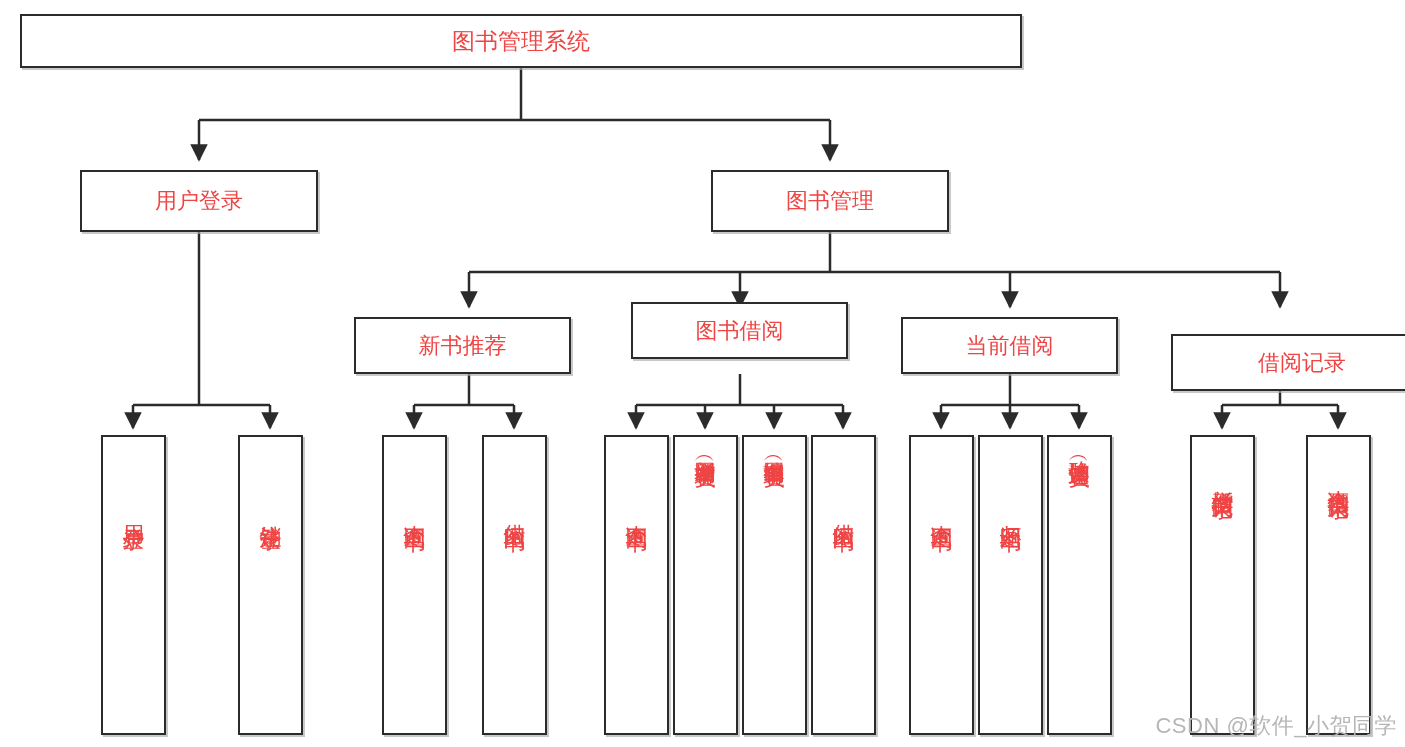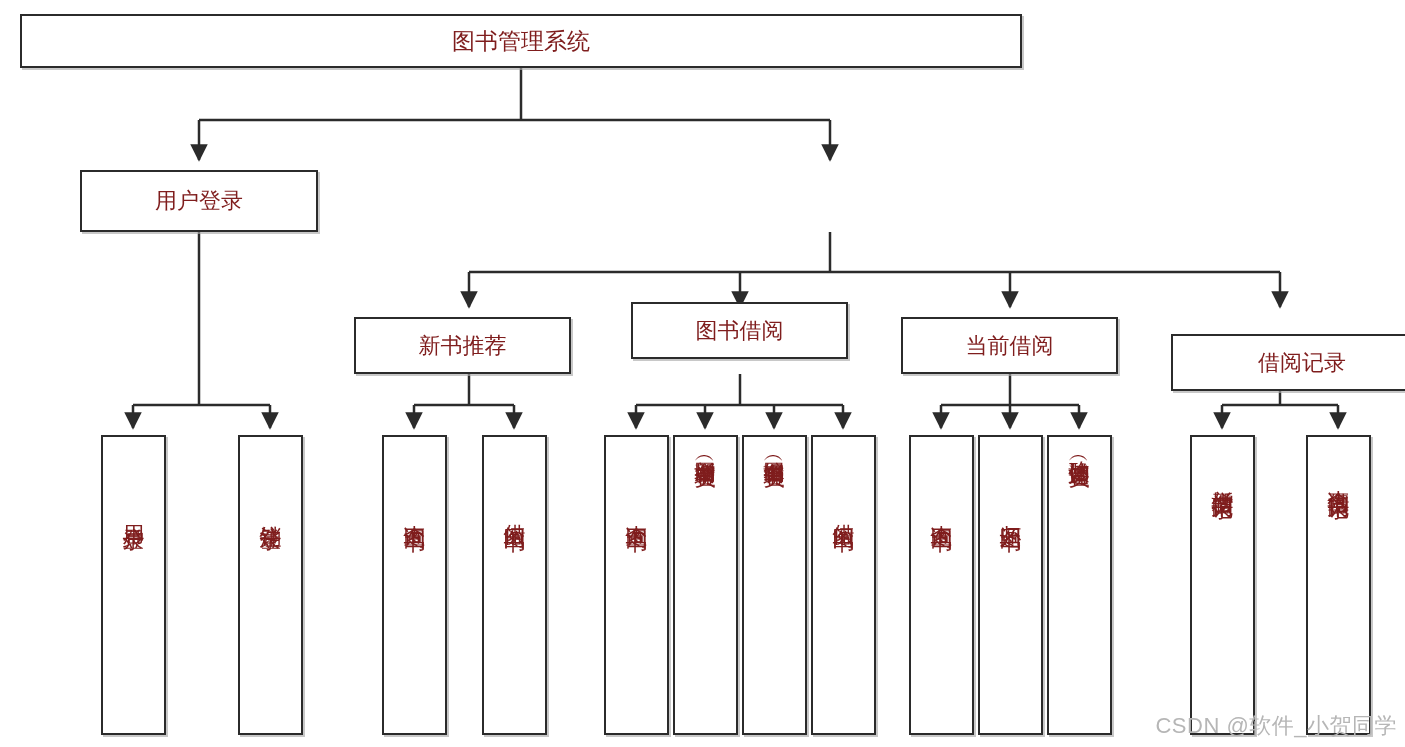--- a/index.html
+++ b/index.html
@@ -29,21 +29,21 @@
     position: absolute;
     box-sizing: border-box;
     background: #ffffff;
     border: 2px solid #2b2b2b;
     display: flex;
     align-items: center;
     justify-content: center;
     box-shadow: 2px 2px 0 0 rgba(170,170,170,0.65);
   }
   .node .label {
-    color: #7f1d1d;
+    color: #ef4444;
     text-align: center;
     line-height: 1.15;
     white-space: nowrap;
   }
   .node.root .label { font-size: 23px; }
   .node.l2 .label   { font-size: 22px; }
   .node.l3 .label   { font-size: 22px; }
   .node.leaf {
     align-items: flex-start;
     justify-content: center;
@@ -127,20 +127,23 @@
   </svg>
 
   <div class="node root" style="left:20px; top:14px; width:1002px; height:54px;">
     <span class="label">图书管理系统</span>
   </div>
 
   <div class="node l2" style="left:80px; top:170px; width:238px; height:62px;">
     <span class="label">用户登录</span>
   </div>
 
+  <div class="node l2" style="left:711px; top:170px; width:238px; height:62px;">
+    <span class="label">图书管理</span>
+  </div>
 
   <div class="node l3" style="left:354px; top:317px; width:217px; height:57px;">
     <span class="label">新书推荐</span>
   </div>
 
   <div class="node l3" style="left:631px; top:302px; width:217px; height:57px;">
     <span class="label">图书借阅</span>
   </div>
 
   <div class="node l3" style="left:901px; top:317px; width:217px; height:57px;">

